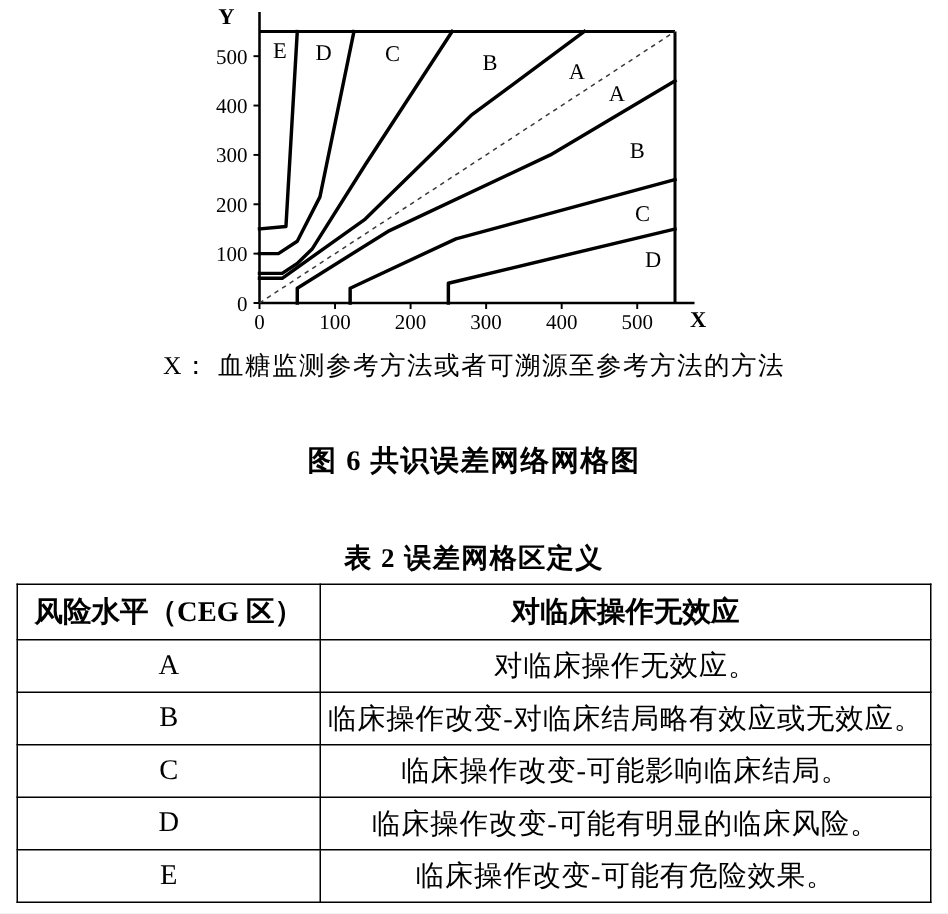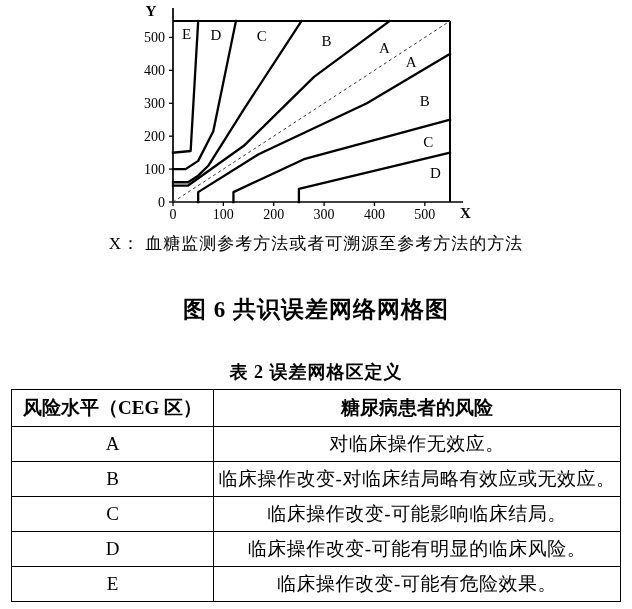--- a/index.html
+++ b/index.html
@@ -24,21 +24,21 @@
   .boundary  { fill: none; stroke: #000; stroke-width: 2.3; stroke-linejoin: round; stroke-linecap: square; }
 
   .caption-x, .caption-y {
     position: absolute; left: 0; width: 632px;
     text-align: center; font-size: 17px; letter-spacing: 1px;
   }
   .caption-x { top: 232px; }
   .caption-y { top: 263px; }
   .figure-caption {
     position: absolute; left: 0; top: 294px; width: 632px;
-    text-align: center; font-size: 23px; font-weight: bold; letter-spacing: 1px;
+    text-align: center; font-size: 19px; font-weight: bold; letter-spacing: 1px;
   }
   .table-title {
     position: absolute; left: 0; top: 360px; width: 632px;
     text-align: center; font-size: 18px; font-weight: bold; letter-spacing: 1px;
   }
   table.risk-table {
     position: absolute; left: 11px; top: 389px;
     width: 609px; border-collapse: collapse;
     table-layout: fixed;
   }
@@ -120,21 +120,21 @@
   <div class="table-title">表 2  误差网格区定义</div>
 
   <table class="risk-table">
     <colgroup>
         <col class="c1">
         <col class="c2">
       </colgroup>
     <thead>
       <tr>
         <th>风险水平（CEG 区）</th>
-        <th>糖尿病患者的风险</th>
+        <th>对临床操作无效应</th>
       </tr>
     </thead>
     <tbody>
       <tr>
         <td class="level-cell">A</td>
         <td class="risk-cell">对临床操作无效应。</td>
       </tr>
       <tr>
         <td class="level-cell">B</td>
         <td class="risk-cell">临床操作改变-对临床结局略有效应或无效应。</td>

